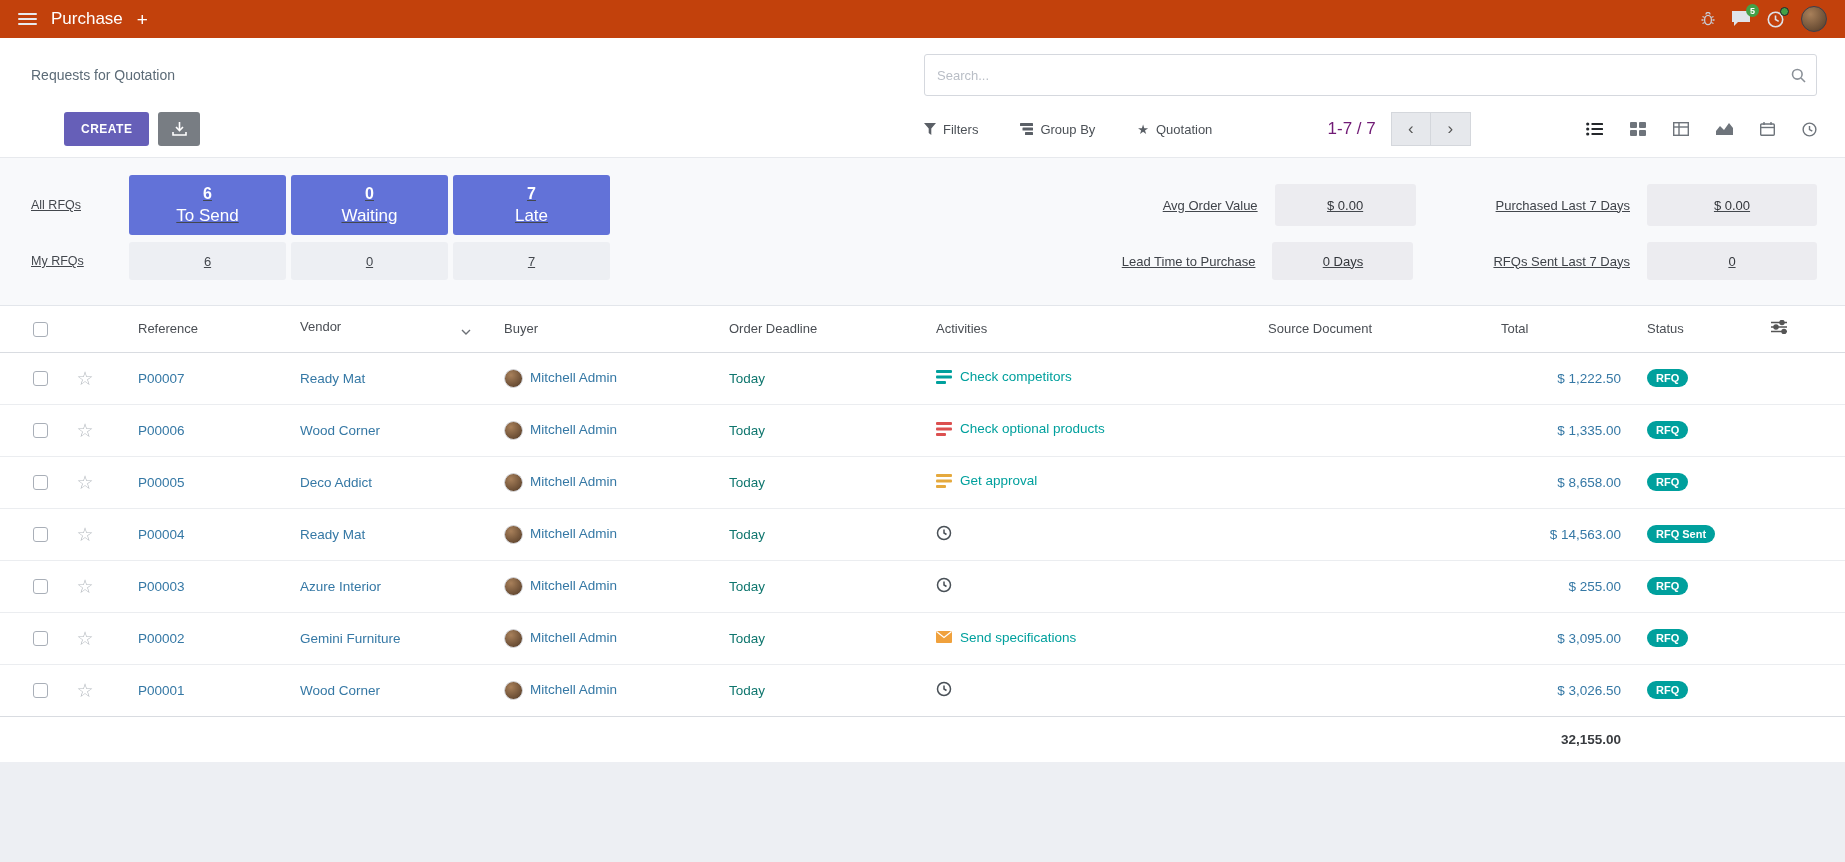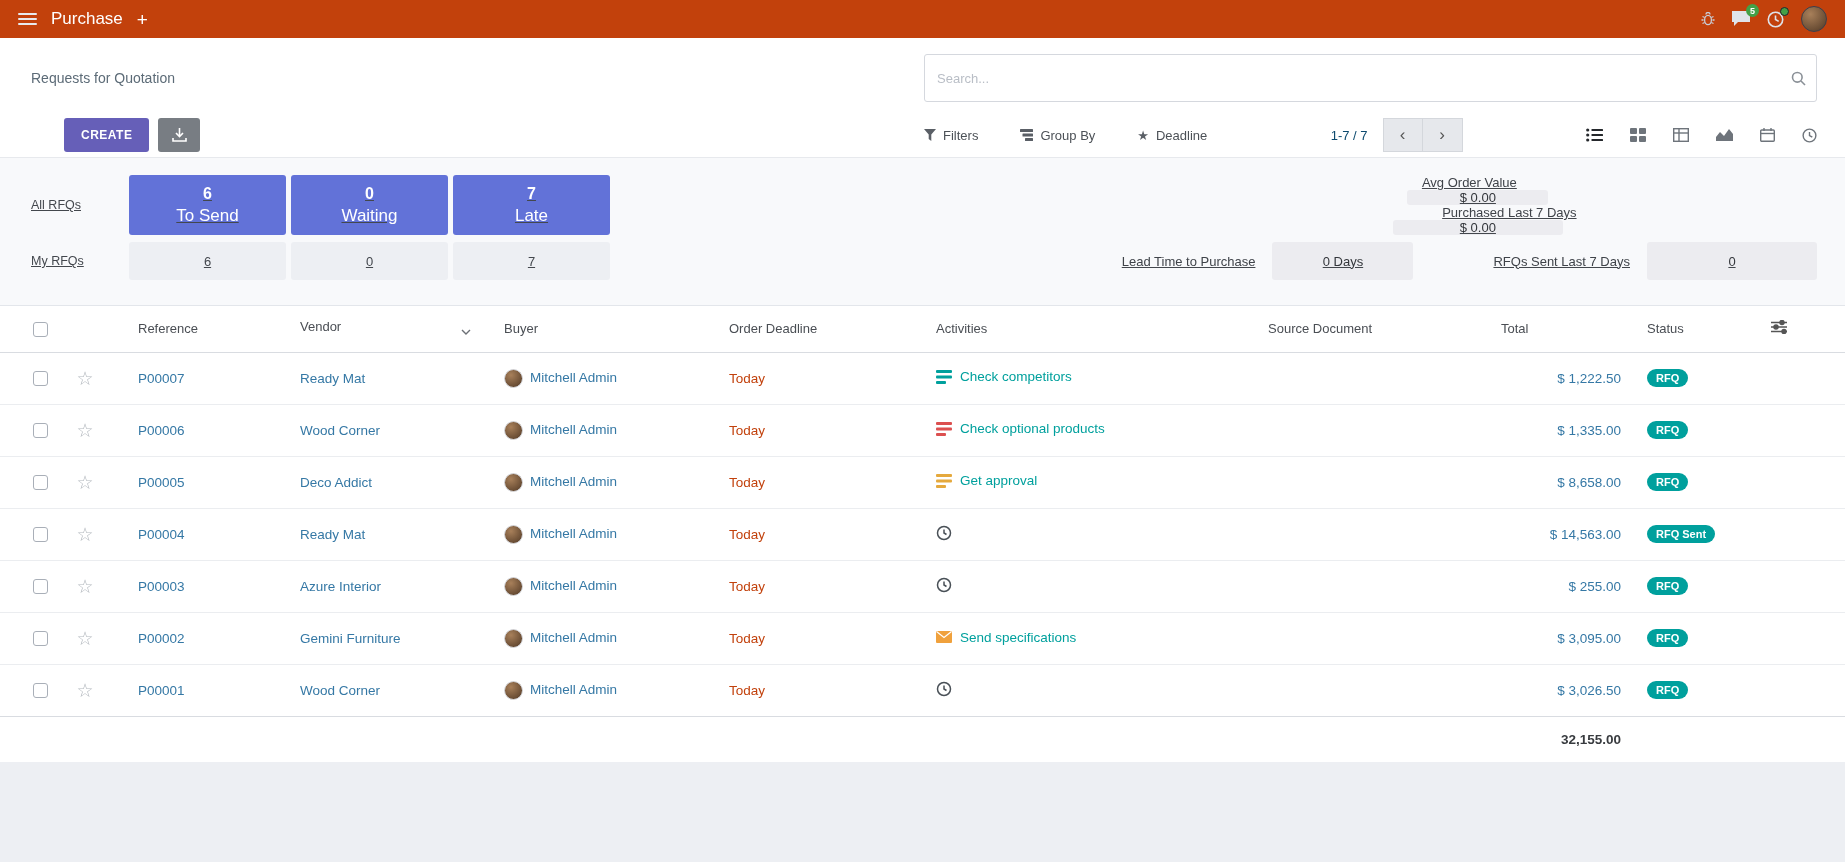--- a/index.html
+++ b/index.html
@@ -22,58 +22,58 @@
     font-size:9px; font-weight:bold; min-width:13px; height:13px; border-radius:7px;
     display:flex; align-items:center; justify-content:center; padding:0 3px; }
   .nav-dot { position:absolute; top:-4px; right:-5px; width:9px; height:9px; border-radius:50%;
     background:#43a047; border:1px solid #20242e; }
   .avatar { width:26px; height:26px; border-radius:50%;
     background:radial-gradient(circle at 35% 30%, #a8805a, #6b4e35 70%, #4a3525); border:1px solid #3a3f4c; }
   
   .control-panel { background:#fff; padding:16px 28px 17px 31px; height:119px; }
   .cp-top { display:flex; align-items:center; justify-content:space-between; }
   .page-title { font-size:14px; color:#5c6b77; font-weight:400; }
-  .search-box { width:893px; height:48px; border:1px solid #d5d8de; border-radius:3px;
+  .search-box { width:893px; height:42px; border:1px solid #d5d8de; border-radius:3px;
     display:flex; align-items:center; padding:0 10px; background:#fff; }
   .search-input { flex:1; border:none; outline:none; font-size:13px; color:#333; background:transparent; }
   .search-input::placeholder { color:#b9bec6; }
   .cp-bottom { display:flex; align-items:center; margin-top:16px;padding-left:33px; }
   .btn-create { height:34px; padding:0 17px; background:#665FB8; color:#fff; font-size:12px;
     font-weight:bold; letter-spacing:.5px; border:none; border-radius:3px; cursor:pointer;
     font-family:"Liberation Sans",sans-serif; }
   .btn-export { height:34px; width:42px; background:#787d83; border:none; border-radius:3px;
     margin-left:9px; display:flex; align-items:center; justify-content:center; cursor:pointer; }
   .cp-bottom-right { margin-left:auto; width:893px; display:flex; align-items:center; justify-content:space-between;gap:40px; }
   .search-tools { display:flex; align-items:center; gap:42px; }
   .tool { display:flex; align-items:center; gap:7px; font-size:13px; color:#4c5157; cursor:pointer; }
   .tool svg, .tool .star-glyph { color:#5a5f66; }
   .star-glyph { font-size:13px; }
   .pager-group { display:flex; align-items:center; gap:15px; }
-  .pager-text { font-size:13px; color:#0c4a6e; }
+  .pager-text { font-size:17px; color:#701a75; }
   .pager-btns { display:flex; }
   .pager-btn { width:40px; height:34px; background:#e6e8ec; border:1px solid #d4d7dc; color:#555;
     font-size:17px; display:flex; align-items:center; justify-content:center; cursor:pointer; }
   .pager-btn.next { border-left:none; }
   .view-switcher { display:flex; align-items:center; gap:27px; }
   .view-icon { color:#6e747b; cursor:pointer; display:flex; align-items:center; }
   .view-icon.active { color:#25282c; }
   
   .dashboard { height:149px; background:#f8f9fb; border-top:1px solid #e7e9ed; border-bottom:1px solid #e3e6eb;
     padding:17px 28px 0 0; display:flex;text-decoration:underline; }
   .dash-row { display:flex; gap:5px; margin-bottom:7px; }
   .dash-label { width:124px; padding-left:31px; display:flex; align-items:center; font-size:12.5px; color:#43474d; }
   .tile { width:157px; height:60px; background:#6272d8; color:#fff; border-radius:3px;
     display:flex; flex-direction:column; align-items:center; justify-content:center; gap:3px; cursor:pointer; }
   .tile-count { font-size:16px; font-weight:600; }
   .tile-label { font-size:17px; }
   .mytile { width:157px; height:38px; background:#edeff3; border-radius:3px; display:flex;
     align-items:center; justify-content:center; font-size:13px; color:#43474d; cursor:pointer; }
   .dash-right { margin-left:auto; display:flex; flex-direction:column; gap:7px; }
   .kpi-row { display:flex; align-items:center; justify-content:flex-end; }
-  .kpi-row.row1 { height:60px;flex-direction:column; }
+  .kpi-row.row1 { height:60px; }
   .kpi-row.row2 { height:38px; }
   .kpi-label { font-size:13px; color:#3f4349; text-align:right; }
   .kpi-label.second { margin-left:80px; }
   .kpi-box { height:42px; background:#ececf0; border-radius:3px; display:flex; align-items:center;
     justify-content:center; font-size:13px; color:#33363b; margin-left:17px; }
   .row2 .kpi-box { height:38px; }
   .kpi-box.b1 { width:141px; }
   .kpi-box.b2 { width:170px; }
   
   .rfq-table { width:1845px; border-collapse:collapse; table-layout:fixed; background:#fff; }
@@ -92,21 +92,21 @@
   .c-total { text-align:right; padding-right:19px; color:#3578a5; }
   .c-status { padding-left:7px; }
   .c-gear { text-align:center; color:#555; }
   .cb { appearance:none; -webkit-appearance:none; width:15px; height:15px; border:1px solid #a9afb8;
     border-radius:3px; background:#fff; margin:0; vertical-align:middle; cursor:pointer; }
   .star { font-size:19px; color:#b3b8be; cursor:pointer; }
   .link { color:#3578a5; text-decoration:none; cursor:pointer; }
   .avatar-sm { display:inline-block; width:19px; height:19px; border-radius:50%; margin-right:7px;
     vertical-align:middle; background:radial-gradient(circle at 35% 30%, #a8805a, #6b4e35 70%, #4a3525);
     border:1px solid #d8dadf; }
-  .deadline { color:#c2410c; }
+  .deadline { color:#0f766e; }
   .act-wrap { display:inline-flex; align-items:center; cursor:pointer; }
   .act-text { color:#00a09d; margin-left:8px; }
   .act-icon { display:none; }
   .type-checklist .icon-checklist { display:inline-block; }
   .type-clock .icon-clock { display:inline-block; }
   .type-envelope .icon-envelope { display:inline-block; }
   .icon-checklist rect { fill:var(--act-color, #00a09d); }
   .icon-envelope .env-body { fill:var(--act-color, #f0a13c); }
   .badge { display:inline-block; background:#00a09d; color:#fff; font-size:11px; font-weight:bold;
     padding:3px 9px; border-radius:10px; }
@@ -185,21 +185,21 @@
         <div class="tool">
           <svg width="13" height="12" viewBox="0 0 13 12" fill="currentColor">
             <rect x="0" y="0" width="13" height="3" rx="0.5"></rect>
               <rect x="2.5" y="4.5" width="10.5" height="3" rx="0.5"></rect>
             <rect x="5" y="9" width="8" height="3" rx="0.5"></rect>
           </svg>
           <span>Group By</span>
         </div>
         <div class="tool">
           <span class="star-glyph">★</span>
-          <span>Deadline</span>
+          <span>Quotation</span>
         </div>
       </div>
       <div class="pager-group">
         <span class="pager-text">1-7 / 7</span>
         <div class="pager-btns">
           <div class="pager-btn prev">‹</div>
           <div class="pager-btn next">›</div>
         </div>
       </div>
       <div class="view-switcher">

